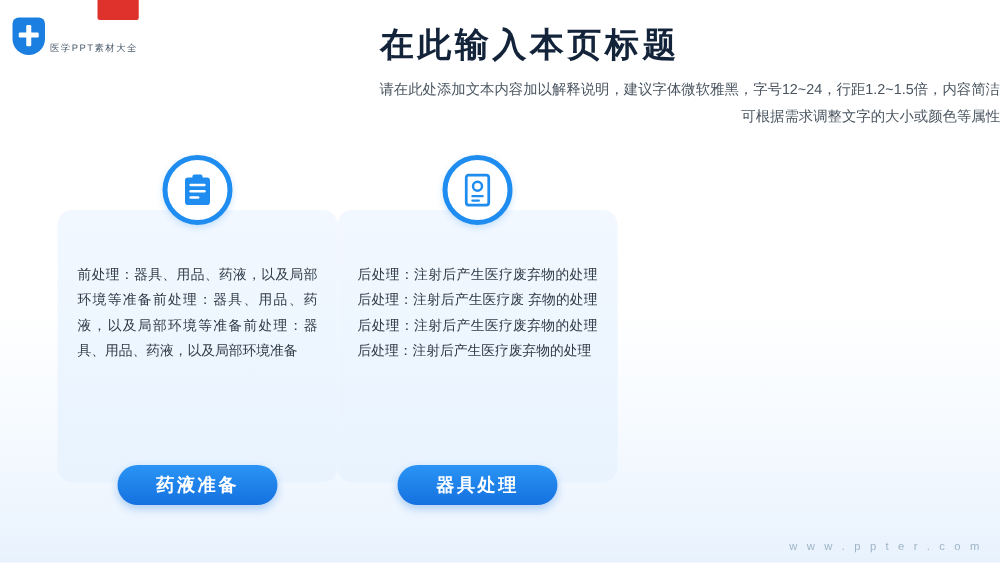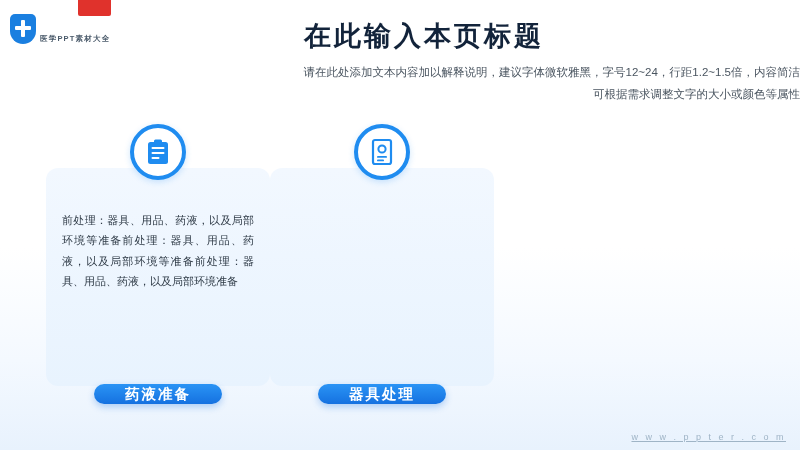--- a/index.html
+++ b/index.html
@@ -83,21 +83,20 @@
     font-size: 9px;
     padding: 19px 3px;
     border-radius: 2px;
     line-height: 1.1;
   }
   .logo-sub {
     font-size: 7.5px;
     color: #4a5a6a;
     letter-spacing: 1.2px;
     margin-top: 18px;
-    font-weight: bold;
   }
   
   .title {
     position: absolute;
     top: 18px;
     left: 0;
     width: 800px;
     text-align: center;
     font-size: 27px;
     font-weight: bold;
@@ -157,42 +156,41 @@
     box-shadow: 0 2px 6px rgba(31,140,240,0.22);
   }
   .icon-circle svg { display: block; }
   
   .pill {
     position: absolute;
     bottom: -18px;
     left: 50%;
     margin-left: -64px;
     width: 128px;
-    height: 20px;
+    height: 32px;
     border-radius: 16px;
     background: linear-gradient(180deg, #2a94f5 0%, #1571e0 100%);
     color: #ffffff;
     font-size: 14.5px;
     font-weight: bold;
     letter-spacing: 2px;
     display: flex;
     align-items: center;
     justify-content: center;
     box-shadow: 0 3px 7px rgba(21,113,224,0.30);
     margin-top: 40px;
   }
   
   .footer {
     position: absolute;
     right: 14px;
     bottom: 8px;
     font-size: 9px;
     color: #9fb4c6;
     letter-spacing: 2.5px;
-    text-decoration: underline;
   }
 </style>
 </head>
 <body>
 
 <div class="slide">
 
   <div class="logo">
     <div class="logo-shield">
       <div class="shield-bg"></div>
@@ -234,19 +232,20 @@
 
     <div class="card">
       <div class="icon-circle">
         <svg width="26" height="28" viewBox="0 0 26 28">
           <rect x="4" y="2" width="18" height="24" rx="2" fill="#ffffff" stroke="#1f8cf0" stroke-width="2.2"></rect>
           <circle cx="13" cy="11" r="3.6" fill="none" stroke="#1f8cf0" stroke-width="2"></circle>
           <rect x="8" y="18" width="10" height="1.8" rx="0.9" fill="#1f8cf0"></rect>
           <rect x="8" y="21.5" width="7" height="1.8" rx="0.9" fill="#1f8cf0"></rect>
         </svg>
       </div>
+      <div class="card-text">后处理：注射后产生医疗废弃物的处理后处理：注射后产生医疗废 弃物的处理后处理：注射后产生医疗废弃物的处理后处理：注射后产生医疗废弃物的处理</div>
       <div class="pill">器具处理</div>
     </div>
 
   </div>
 
   <div class="footer">w w w . p p t e r . c o m</div>
 </div>
 
 </body></html>

